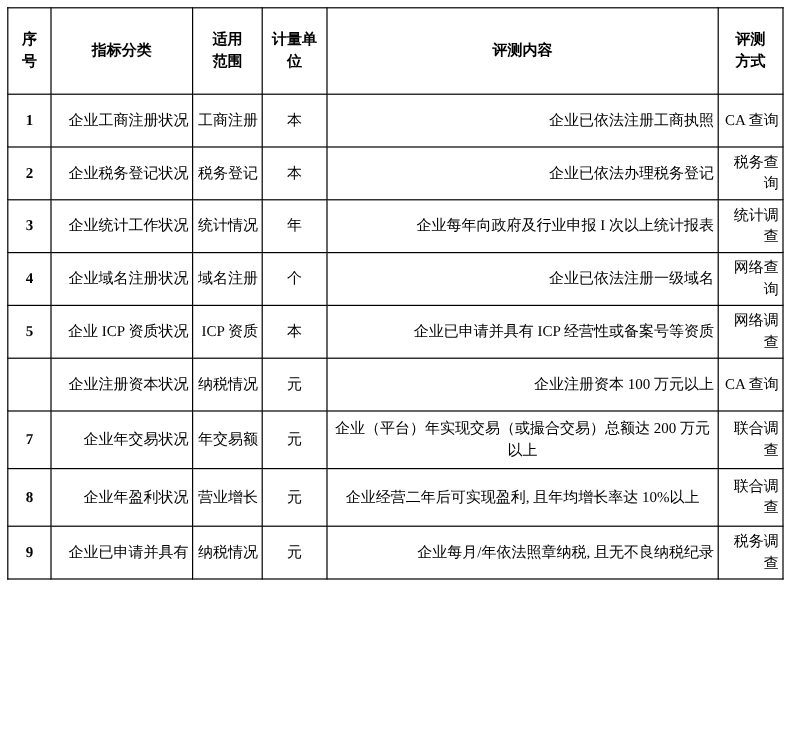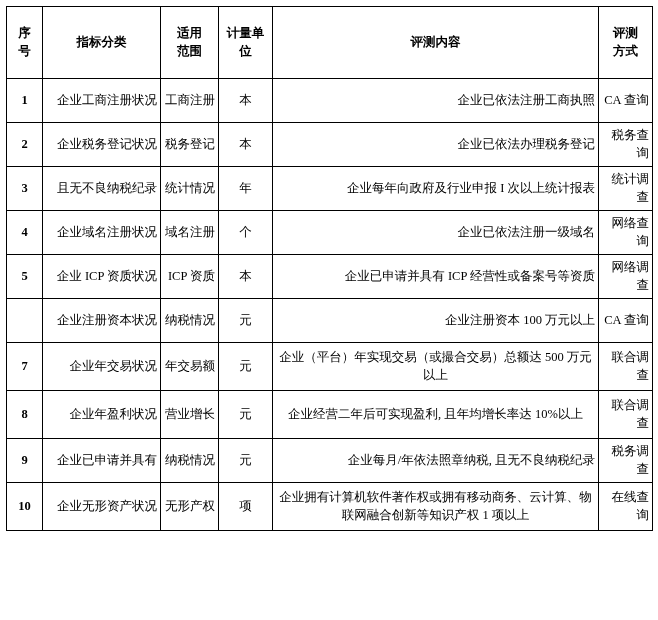--- a/index.html
+++ b/index.html
@@ -144,21 +144,21 @@
       <tr>
         <td class="d-no">2</td>
         <td class="d-cat">企业税务登记状况</td>
         <td class="d-scope">税务登记</td>
         <td class="d-unit">本</td>
         <td class="d-body">企业已依法办理税务登记</td>
         <td class="d-way">税务查询</td>
       </tr>
       <tr>
         <td class="d-no">3</td>
-        <td class="d-cat">且无不良纳税纪录</td>
+        <td class="d-cat">企业统计工作状况</td>
         <td class="d-scope">统计情况</td>
         <td class="d-unit">年</td>
         <td class="d-body">企业每年向政府及行业申报 I 次以上统计报表</td>
         <td class="d-way">统计调查</td>
       </tr>
       <tr>
         <td class="d-no">4</td>
         <td class="d-cat">企业域名注册状况</td>
         <td class="d-scope">域名注册</td>
         <td class="d-unit">个</td>
@@ -179,42 +179,34 @@
         <td class="d-scope">纳税情况</td>
         <td class="d-unit">元</td>
         <td class="d-body">企业注册资本 100 万元以上</td>
         <td class="d-way">CA 查询</td>
       </tr>
       <tr class="tall">
         <td class="d-no">7</td>
         <td class="d-cat">企业年交易状况</td>
         <td class="d-scope">年交易额</td>
         <td class="d-unit">元</td>
-        <td class="d-body multi">企业（平台）年实现交易（或撮合交易）总额达 500 万元以上</td>
+        <td class="d-body multi">企业（平台）年实现交易（或撮合交易）总额达 200 万元以上</td>
         <td class="d-way">联合调查</td>
       </tr>
       <tr class="tall">
         <td class="d-no">8</td>
         <td class="d-cat">企业年盈利状况</td>
         <td class="d-scope">营业增长</td>
         <td class="d-unit">元</td>
         <td class="d-body multi">企业经营二年后可实现盈利, 且年均增长率达 10%以上</td>
         <td class="d-way">联合调查</td>
       </tr>
       <tr>
         <td class="d-no">9</td>
         <td class="d-cat">企业已申请并具有</td>
         <td class="d-scope">纳税情况</td>
         <td class="d-unit">元</td>
         <td class="d-body">企业每月/年依法照章纳税, 且无不良纳税纪录</td>
         <td class="d-way">税务调查</td>
       </tr>
-      <tr class="tall">
-        <td class="d-no">10</td>
-        <td class="d-cat">企业无形资产状况</td>
-        <td class="d-scope">无形产权</td>
-        <td class="d-unit">项</td>
-        <td class="d-body multi">企业拥有计算机软件著作权或拥有移动商务、云计算、物联网融合创新等知识产权 1 项以上</td>
-        <td class="d-way">在线查询</td>
-      </tr>
     </tbody>
   </table>
 </div>
 
 </body></html>

